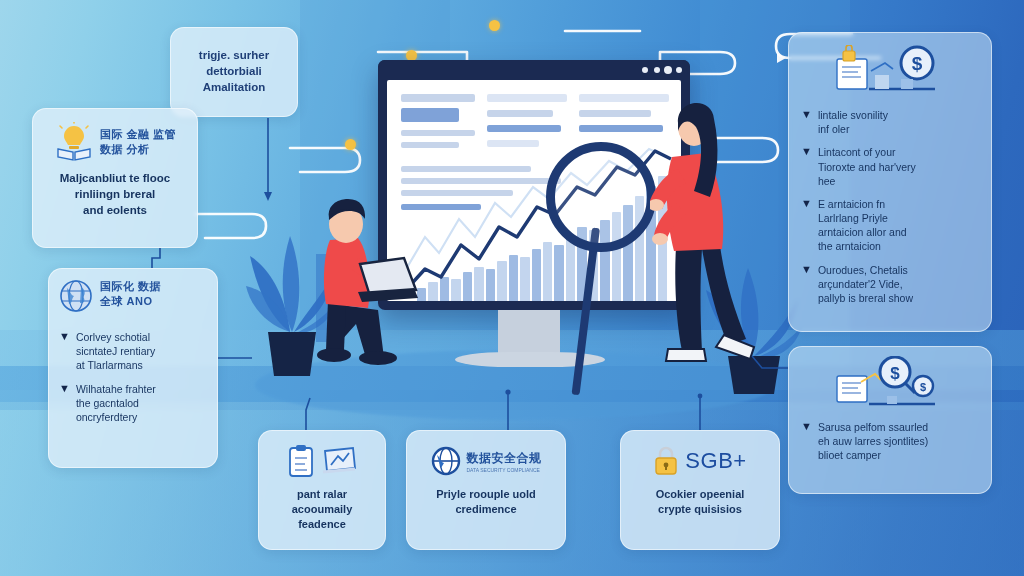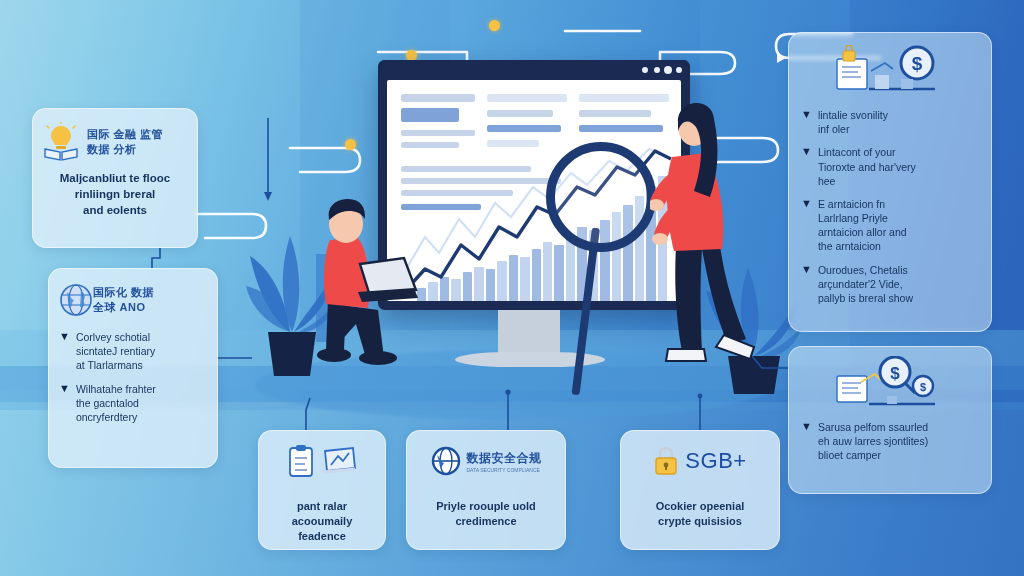--- a/index.html
+++ b/index.html
@@ -110,40 +110,40 @@
   .blurtext .tiny{
     display:block;font-size:5px;font-weight:400;opacity:.75;letter-spacing:0;
   }
 
   
   #card-top{left:170px;top:27px;width:128px;height:90px;padding:10px 8px;
     display:flex;align-items:center;justify-content:center;}
   #card-top .card-sub{font-size:11.5px;font-weight:600;color:#1f3f77;}
 
   #card-bulb{left:32px;top:108px;width:166px;height:140px;padding:10px 8px;}
-  #card-bulb .head{display:flex;align-items:center;gap:6px;justify-content:flex-start;height:46px;}
+  #card-bulb .head{display:flex;align-items:center;gap:6px;justify-content:center;height:46px;}
   #card-bulb .card-sub{font-size:11.5px;font-weight:600;margin-top:6px;}
 
   #card-globe{left:48px;top:268px;width:170px;height:200px;padding:10px 10px;}
-  #card-globe .head{display:flex;align-items:center;height:42px;}
+  #card-globe .head{display:flex;align-items:flex-start;gap:7px;height:42px;}
   .bullet{display:flex;gap:6px;margin-top:9px;}
   .chk{color:#13254a;font-size:11px;line-height:1.2;flex:0 0 auto;}
   .bullet .btxt{color:#16335f;font-size:10.5px;line-height:1.35;}
 
   #panel-right-top{left:788px;top:32px;width:204px;height:300px;padding:10px 12px;
     background:rgba(206,230,247,.55);}
   #panel-right-bottom{left:788px;top:346px;width:204px;height:148px;padding:8px 12px;
     background:rgba(206,230,247,.55);}
 
   .bcard{position:absolute;height:120px;padding:10px 8px;box-sizing:border-box;}
   #card-b1{left:258px;top:430px;width:128px;}
   #card-b2{left:406px;top:430px;width:160px;}
   #card-b3{left:620px;top:430px;width:160px;}
   .bcard .icon-row{display:flex;align-items:center;justify-content:center;gap:6px;height:40px;}
-  .bcard .card-sub{font-size:11px;font-weight:600;margin-top:18px;}
+  .bcard .card-sub{font-size:11px;font-weight:600;margin-top:6px;}
 
   #sgb-label{color:#1d4da0;font-size:22px;font-weight:400;letter-spacing:.5px;}
   .yellow-dot{position:absolute;width:11px;height:11px;border-radius:50%;background:#f5c244;
     box-shadow:0 0 5px rgba(245,194,68,.7);}
 </style>
 </head>
 <body>
 
 <div id="stage">
 
@@ -319,20 +319,27 @@
 
       <path d="M788 368 H 762 L 752 356"></path>
     </g>
     <g fill="#1d4f9e">
       <path d="M264 192 l4 9 l4 -9 z"></path>
       <circle cx="508" cy="392" r="2.6"></circle>
       <circle cx="700" cy="396" r="2.4"></circle>
     </g>
   </svg>
 
+  <div class="card" id="card-top">
+    <div class="card-sub">
+      <span>trigje. surher</span><br>
+      <span>dettorbiali</span><br>
+      <span>Amalitation</span>
+    </div>
+  </div>
 
   <div class="card" id="card-bulb">
     <div class="head">
       <svg width="40" height="40" viewBox="0 0 40 40">
         <path d="M20 4 C 26 4 30 9 30 14 C 30 18 27 20 26 23 L 14 23 C 13 20 10 18 10 14 C 10 9 14 4 20 4 Z" fill="#f5c244"></path>
         <rect x="15" y="24" width="10" height="3" rx="1" fill="#e0a92c"></rect>
         <path d="M4 27 L 19 30 L 19 38 L 4 35 Z" fill="#e9f1fb" stroke="#2f6fc4" stroke-width="1.4"></path>
         <path d="M36 27 L 21 30 L 21 38 L 36 35 Z" fill="#e9f1fb" stroke="#2f6fc4" stroke-width="1.4"></path>
         <g stroke="#f5c244" stroke-width="1.6" stroke-linecap="round">
           <path d="M20 1 V -1"></path>

